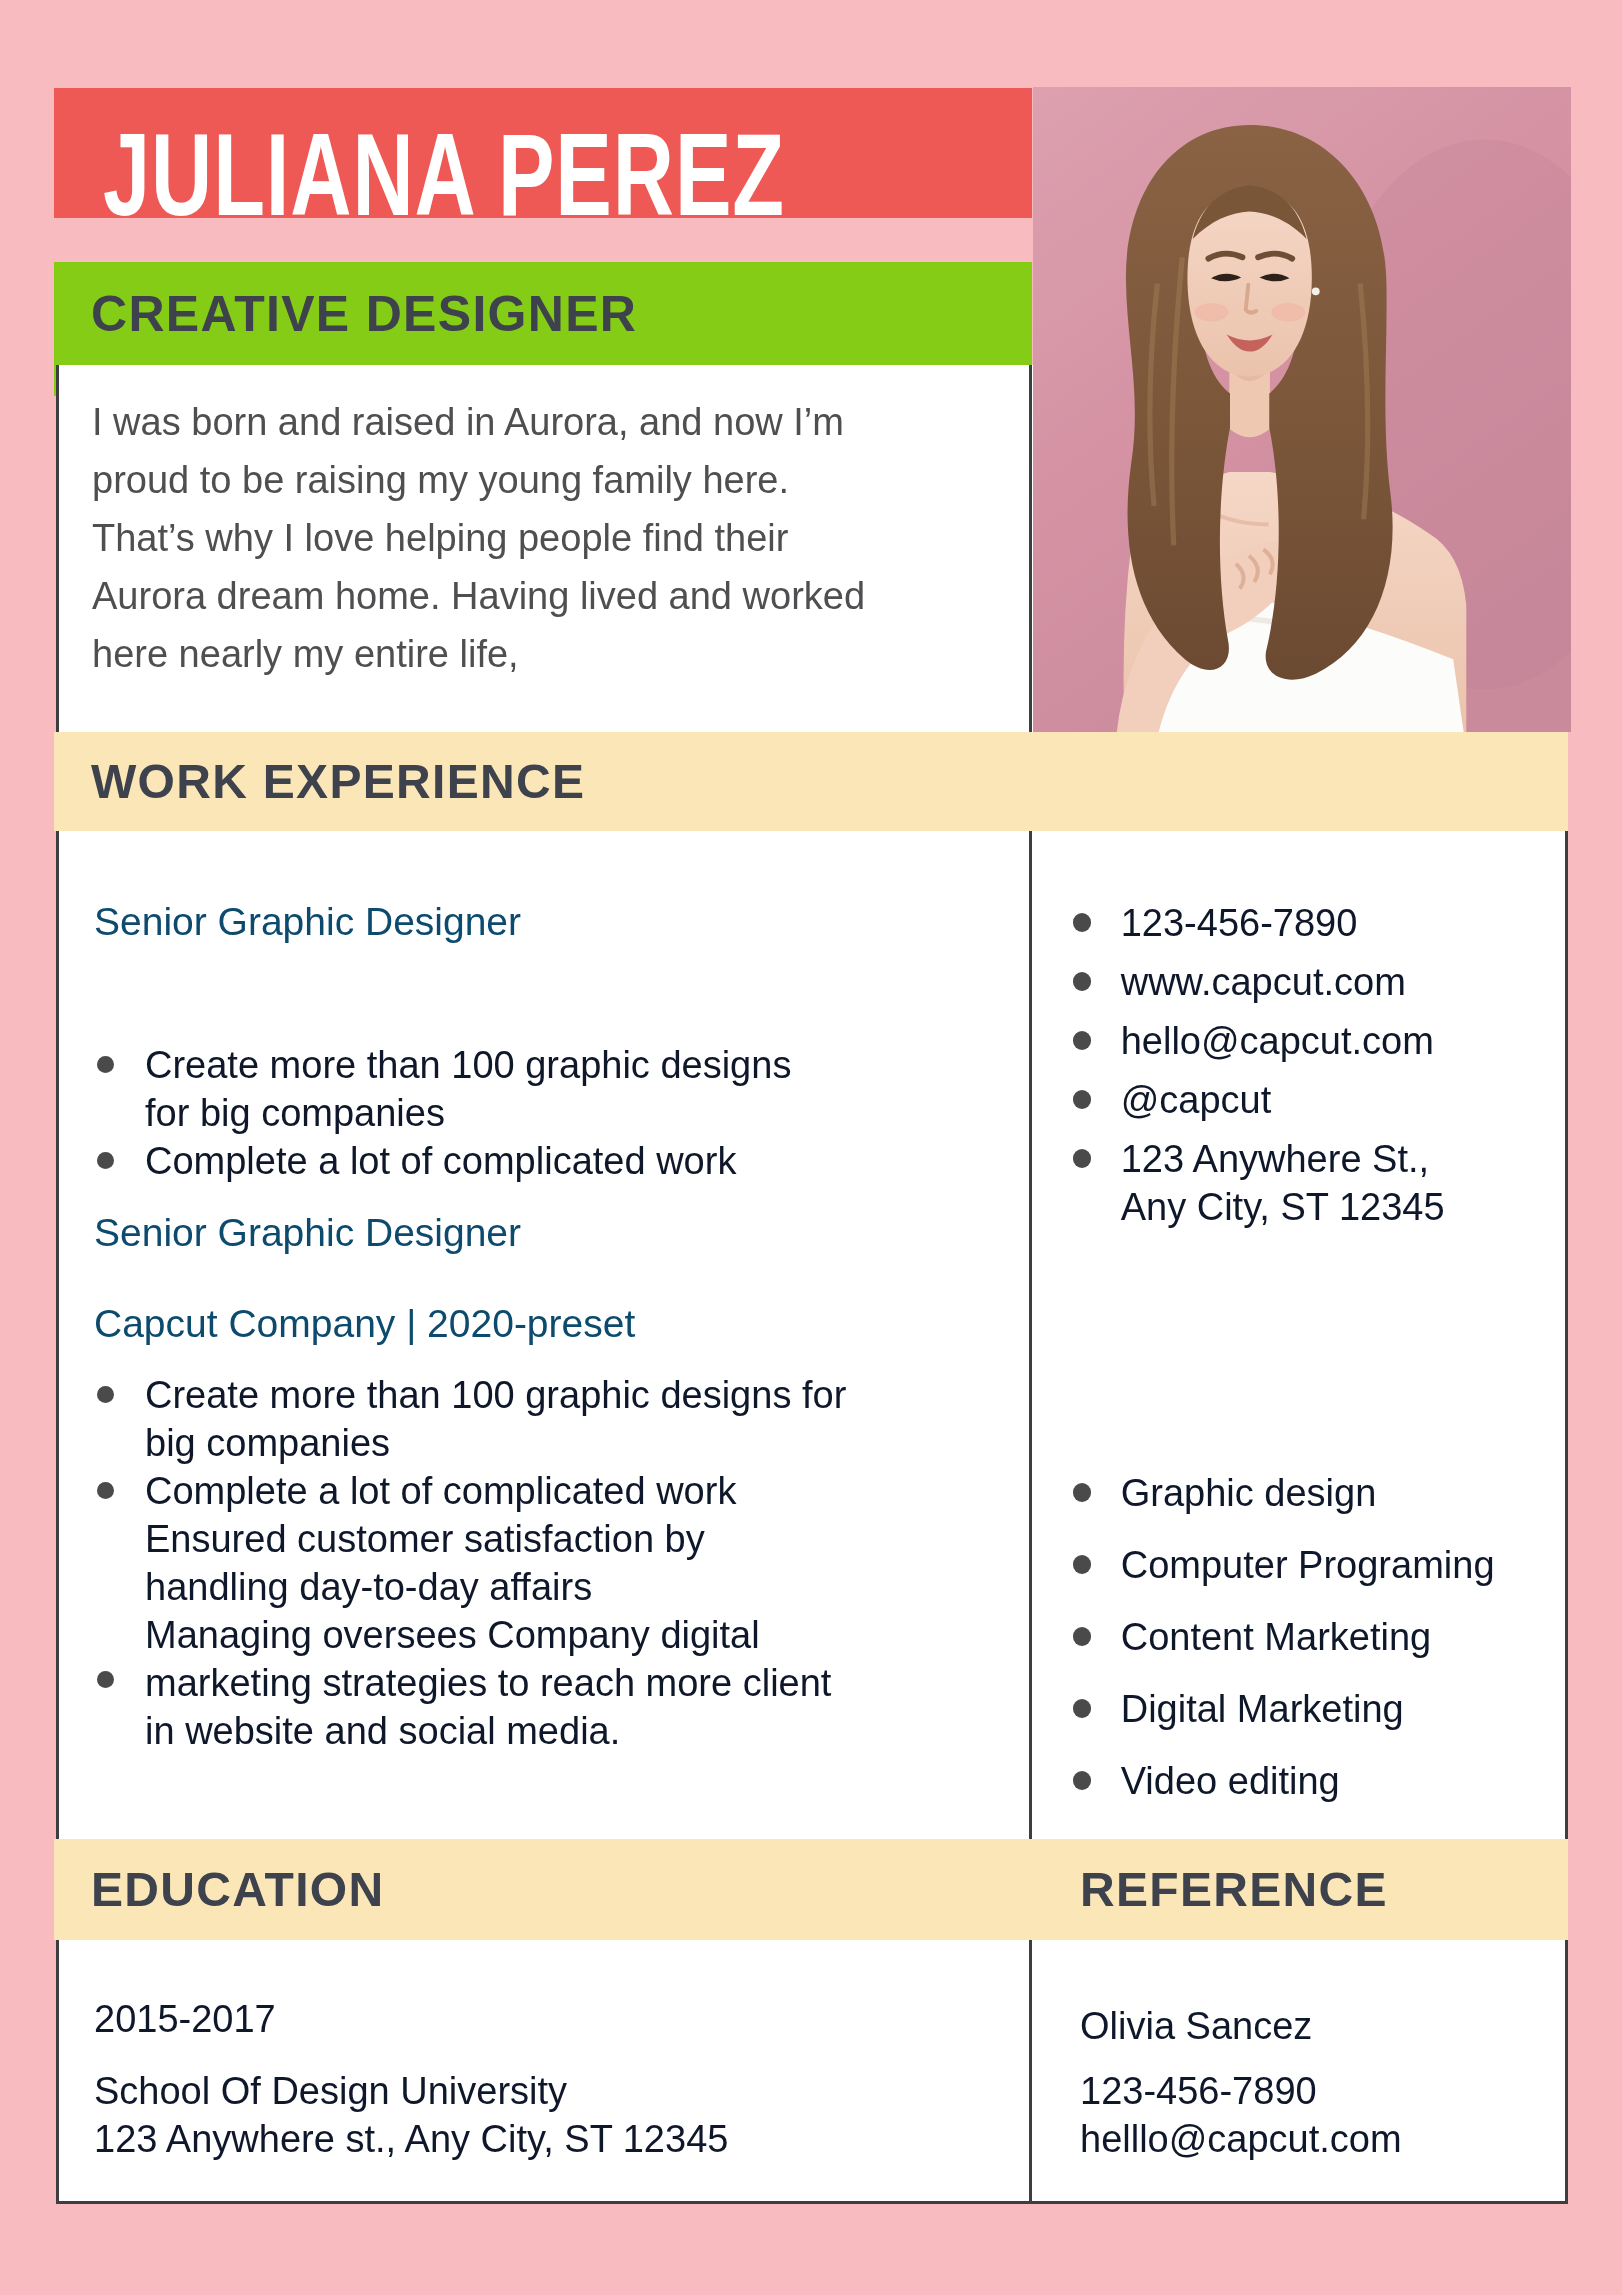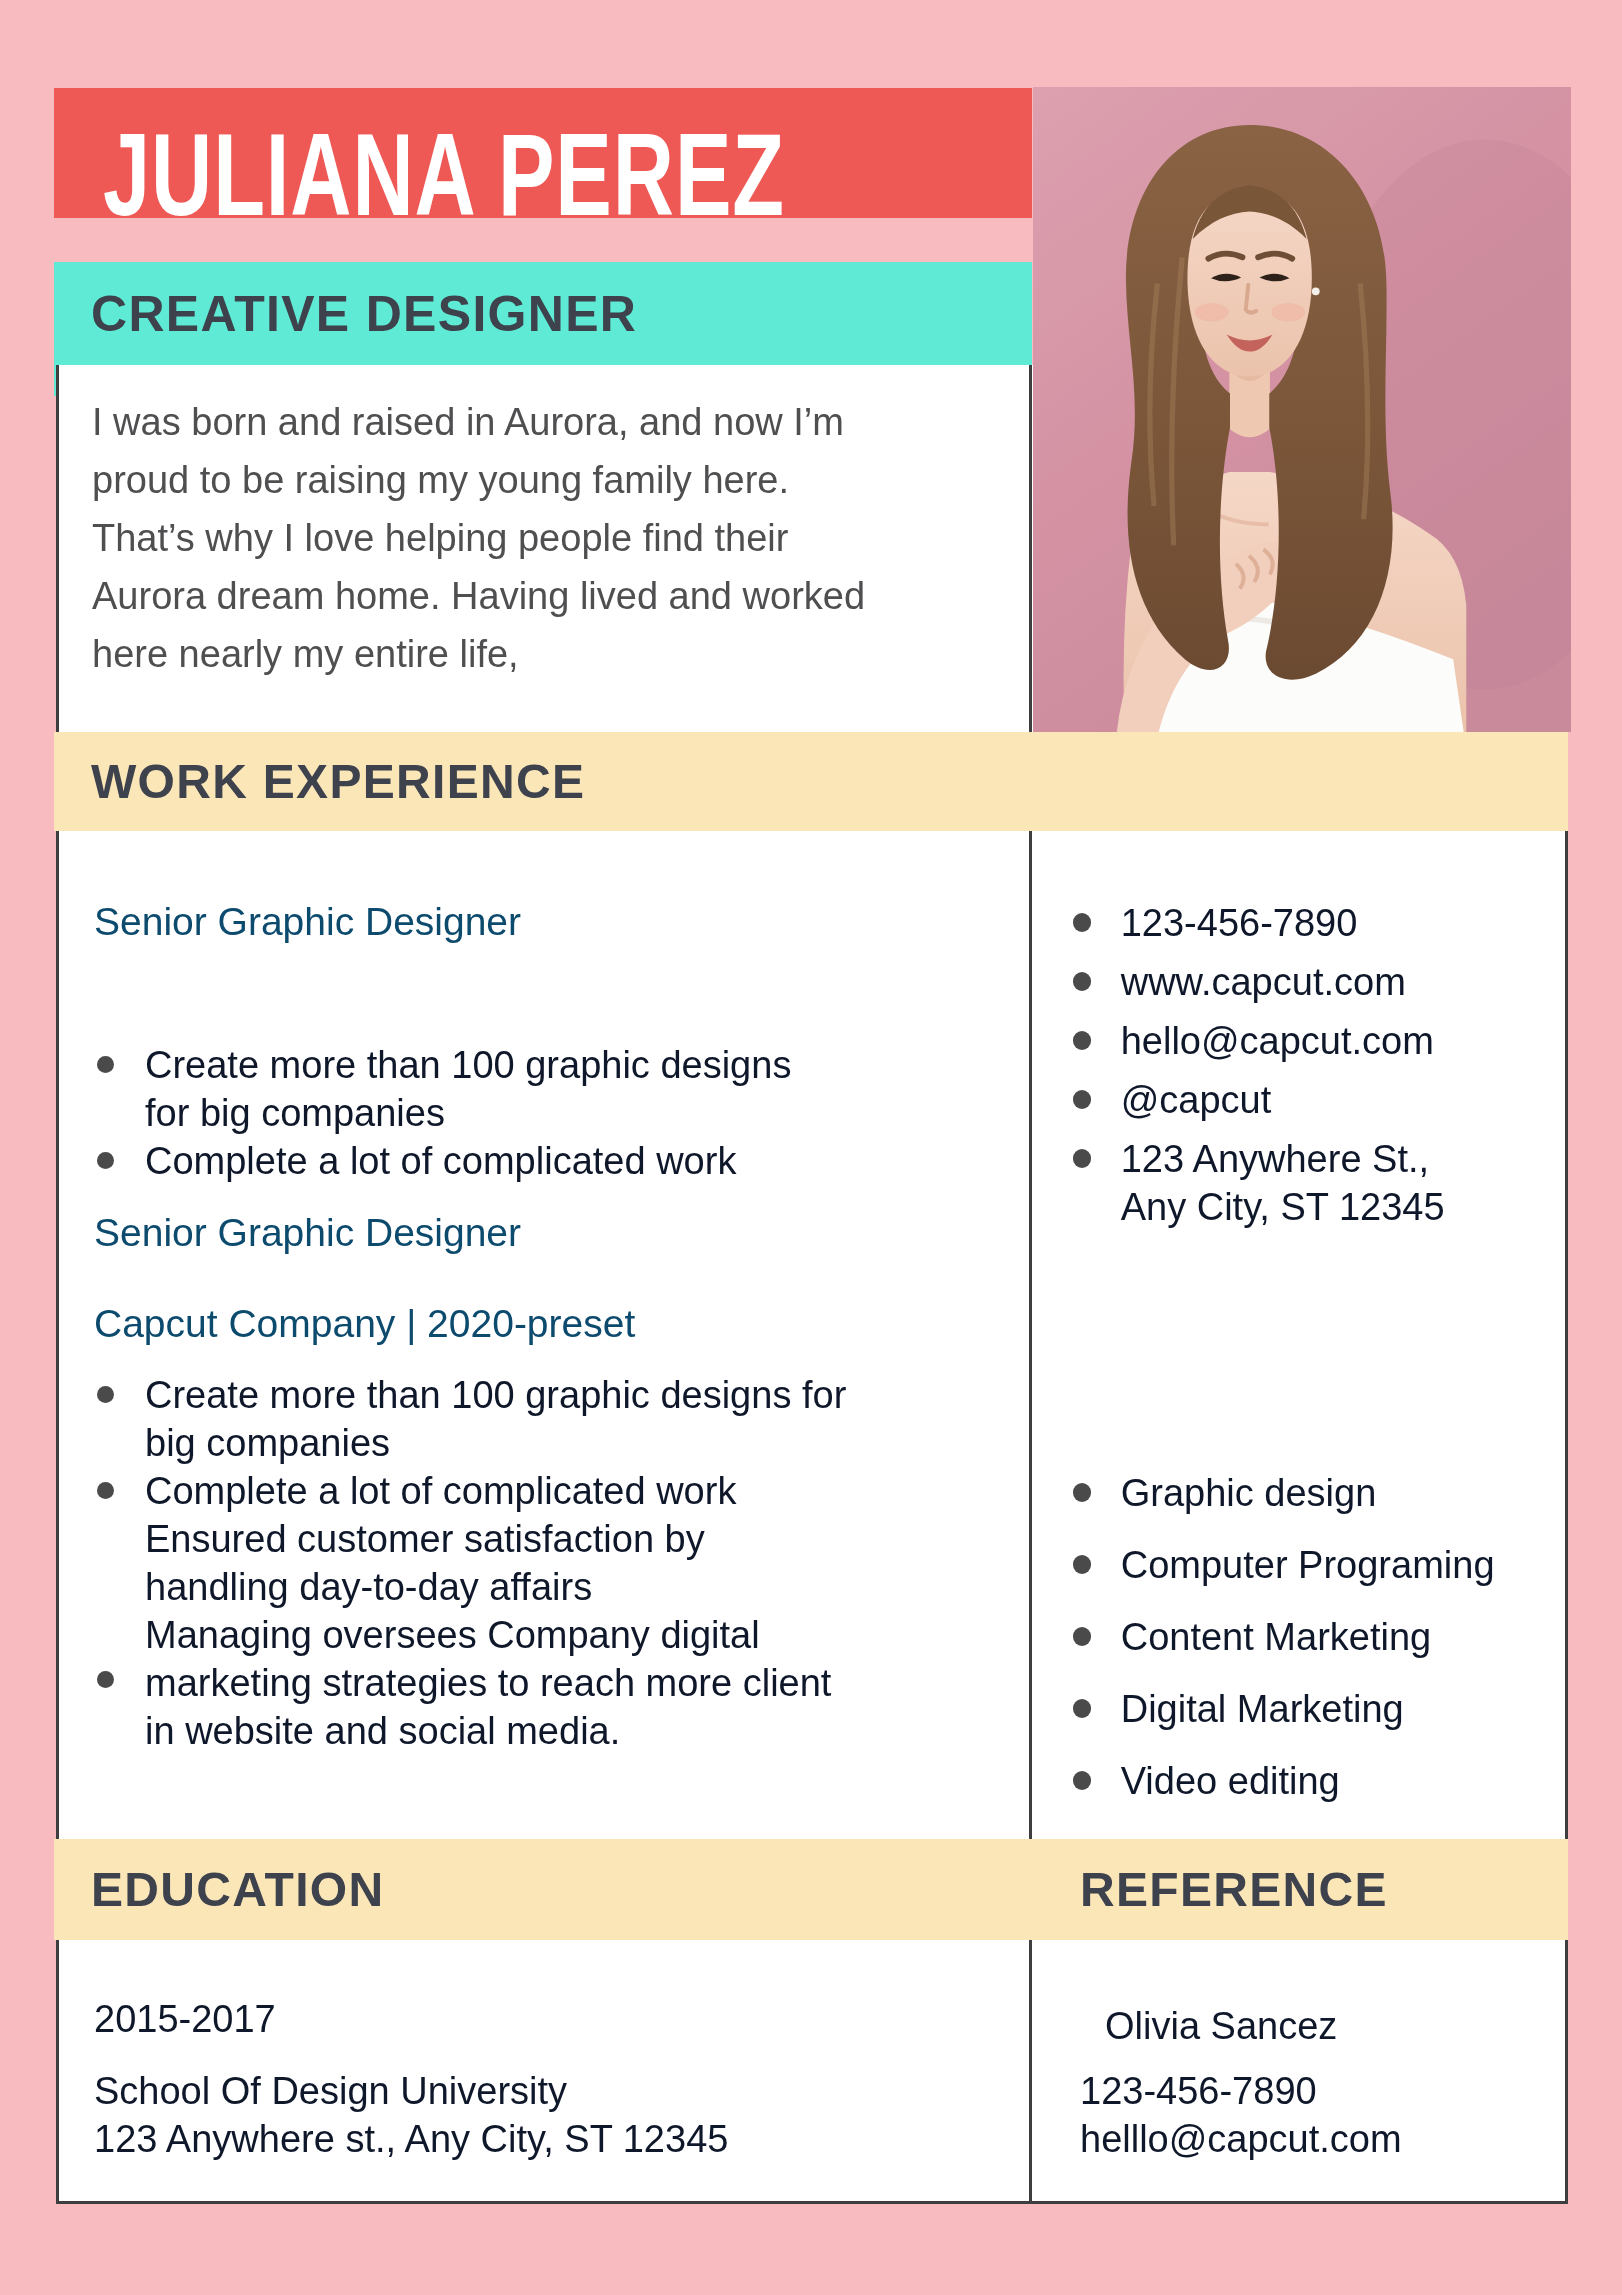--- a/index.html
+++ b/index.html
@@ -10,21 +10,21 @@
   .abs{position:absolute;}
   .preline{white-space:pre-line;}
 
   
   #red-band{left:54px;top:88px;width:978px;height:130px;background:#EF5955;}
   #name-text{
     position:absolute;left:49px;top:0;height:173px;display:flex;align-items:center;
     color:#FFFFFF;font-size:116px;font-weight:800;letter-spacing:1.3px;white-space:nowrap;
     transform:scaleX(0.73);transform-origin:left center;
   }
-  #role-band{left:54px;top:262px;width:978px;height:134px;background:#5eead4;}
+  #role-band{left:54px;top:262px;width:978px;height:134px;background:#84cc16;}
   #role-text{
     position:absolute;left:37px;top:0;height:103px;display:flex;align-items:center;
     color:#3E424D;font-size:50px;font-weight:600;letter-spacing:1.3px;white-space:nowrap;
   }
 
   
   #white-bg{left:56px;top:365px;width:1512px;height:1839px;background:#FFFFFF;}
   .frame{background:#3E3E40;z-index:3;}
   #line-left{left:56px;top:365px;width:2.6px;height:1839px;}
   #line-divider{left:1029px;top:365px;width:3.3px;height:1839px;}
@@ -60,21 +60,21 @@
   #job2-bullets{left:97px;top:1371px;width:910px;}
 
   #edu-period{left:94px;top:1995px;}
   #edu-detail{left:94px;top:2067px;}
 
   
   #contact-list{left:1073px;top:899px;width:484px;}
   #contact-list .bullet-row{margin-bottom:11px;}
   #skills-list{left:1073px;top:1469px;width:484px;}
   #skills-list .bullet-row{margin-bottom:24px;}
-  #ref-name{left:1080px;top:2002px;margin-left:25px;}
+  #ref-name{left:1080px;top:2002px;}
   #ref-detail{left:1080px;top:2067px;}
 
   
   #photo{left:1033px;top:87px;width:538px;height:645px;z-index:2;}
   #photo svg{display:block;width:100%;height:100%;}
 </style>
 </head>
 <body>
 
 <div id="page">

